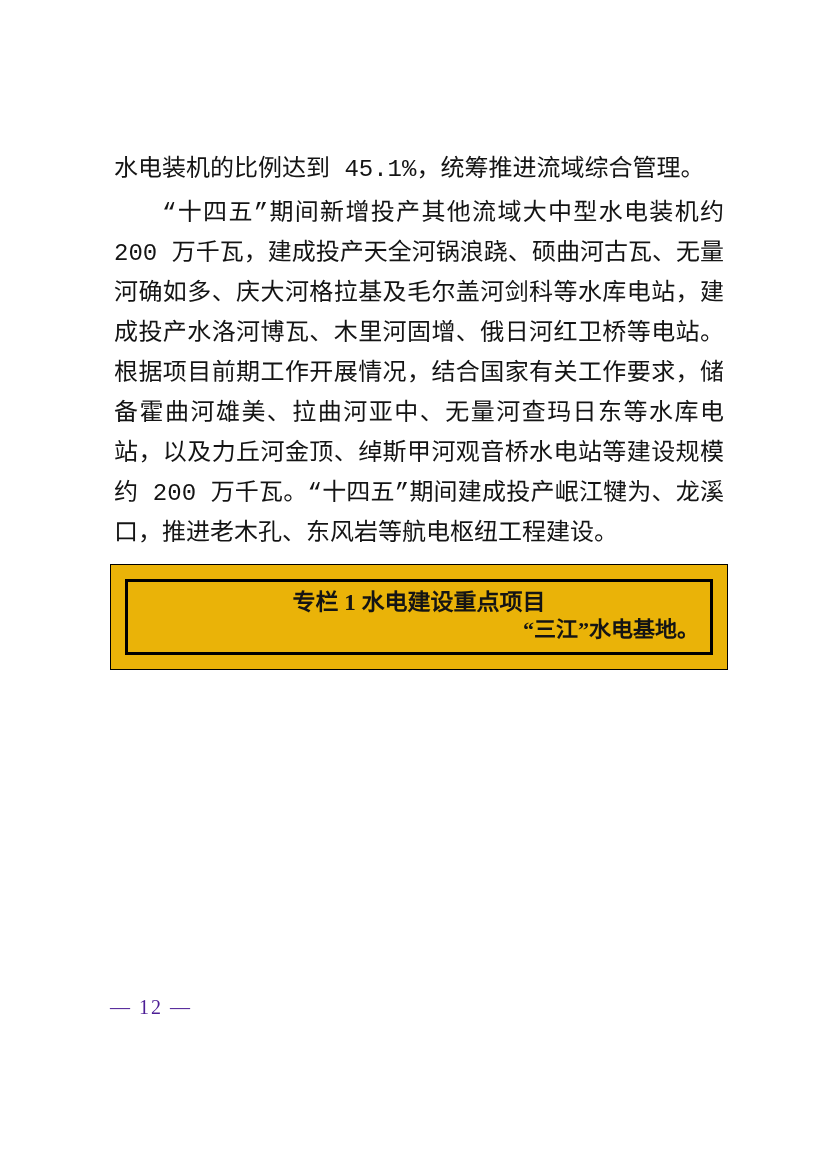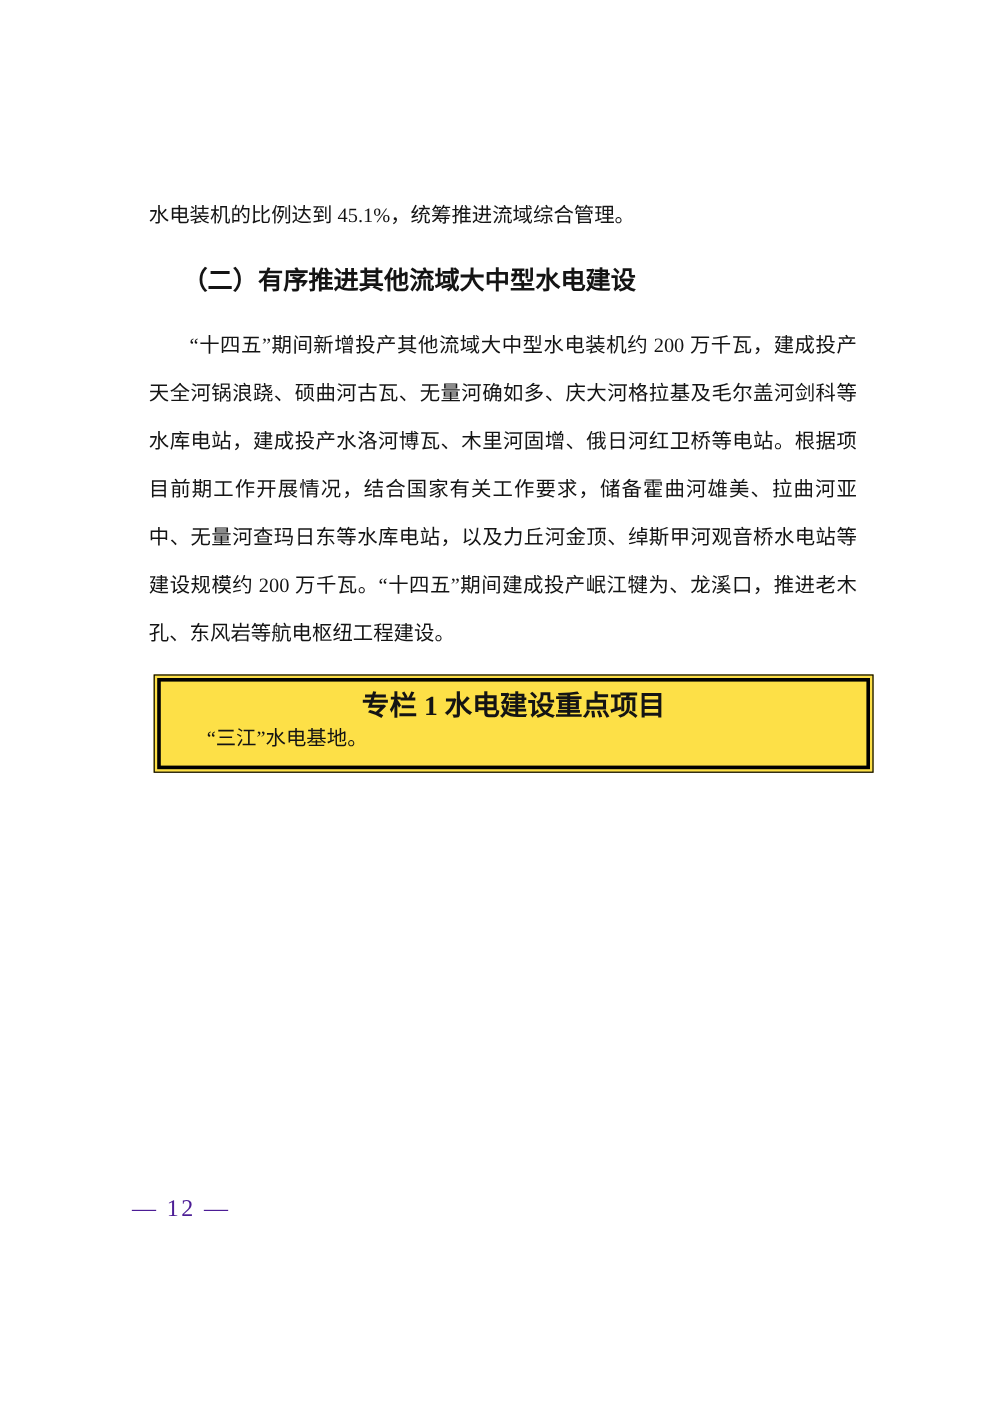--- a/index.html
+++ b/index.html
@@ -17,62 +17,63 @@
     color: #141414;
     overflow: hidden;
   }
   .content {
     position: absolute;
     left: 110px;
     top: 146px;
     width: 618px;
   }
   .body-text {
-    font-size: 17px;
+    font-size: 24px;
     line-height: 40px;
     text-align: justify;
-    margin: 14px;
+    margin: 4px;
+    font-family: Liberation Mono, monospace;
   }
   .continuation {
     text-indent: 0;
   }
   .section-heading {
     font-size: 21px;
     line-height: 40px;
     font-weight: 700;
     text-indent: 2em;
     margin: 0;
   }
   .body-para {
     text-indent: 2em;
   }
   .callout-box {
     margin-top: 10px;
     border: 1px solid #000;
-    padding: 2px;
-    background: #fde047;
-    margin-left: 18px;
+    padding: 14px;
+    background: #eab308;
   }
   .callout-inner {
     border: 3px solid #000;
     padding: 5px 11px 10px 11px;
   }
   .callout-title {
     text-align: center;
     font-weight: 700;
     font-size: 23px;
     line-height: 31px;
     margin: 0;
   }
   .callout-subtitle {
-    font-weight: 400;
-    font-size: 17px;
+    font-weight: 700;
+    font-size: 22px;
     line-height: 24px;
     text-indent: 1.6em;
     margin: 0;
+    text-align: right;
   }
   .callout-para {
     font-size: 17.5px;
     line-height: 23.5px;
     text-align: justify;
     text-indent: 2em;
     margin: 0;
   }
   .page-footer {
     position: absolute;
@@ -85,21 +86,20 @@
   }
 </style>
 </head>
 <body>
 
 <div class="page">
   <div class="content">
 
     <p class="body-text continuation">水电装机的比例达到 45.1%，统筹推进流域综合管理。</p>
 
-    <h2 class="section-heading">（二）有序推进其他流域大中型水电建设</h2>
 
     <p class="body-text body-para">“十四五”期间新增投产其他流域大中型水电装机约 200 万千瓦，建成投产天全河锅浪跷、硕曲河古瓦、无量河确如多、庆大河格拉基及毛尔盖河剑科等水库电站，建成投产水洛河博瓦、木里河固增、俄日河红卫桥等电站。根据项目前期工作开展情况，结合国家有关工作要求，储备霍曲河雄美、拉曲河亚中、无量河查玛日东等水库电站，以及力丘河金顶、绰斯甲河观音桥水电站等建设规模约 200 万千瓦。“十四五”期间建成投产岷江犍为、龙溪口，推进老木孔、东风岩等航电枢纽工程建设。</p>
 
     <div class="callout-box">
       <div class="callout-inner">
         <p class="callout-title">专栏 1  水电建设重点项目</p>
         <p class="callout-subtitle">“三江”水电基地。</p>
       </div>
     </div>
 

